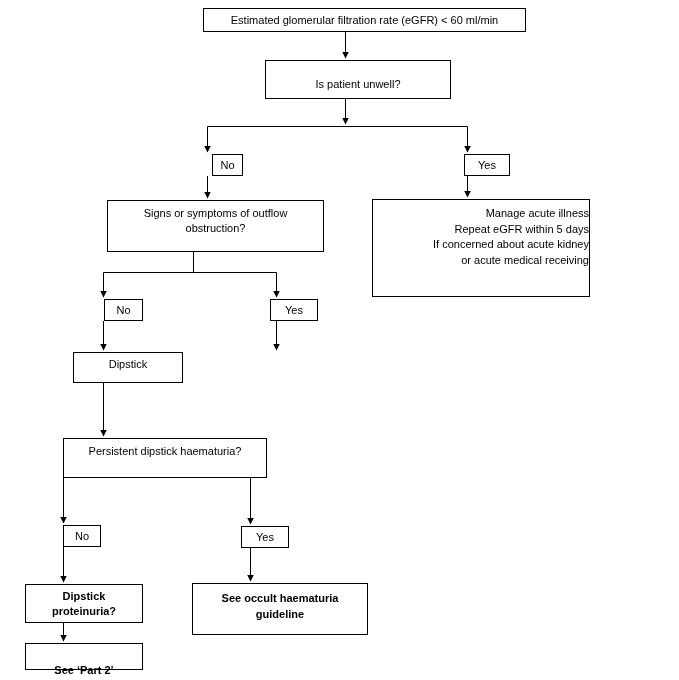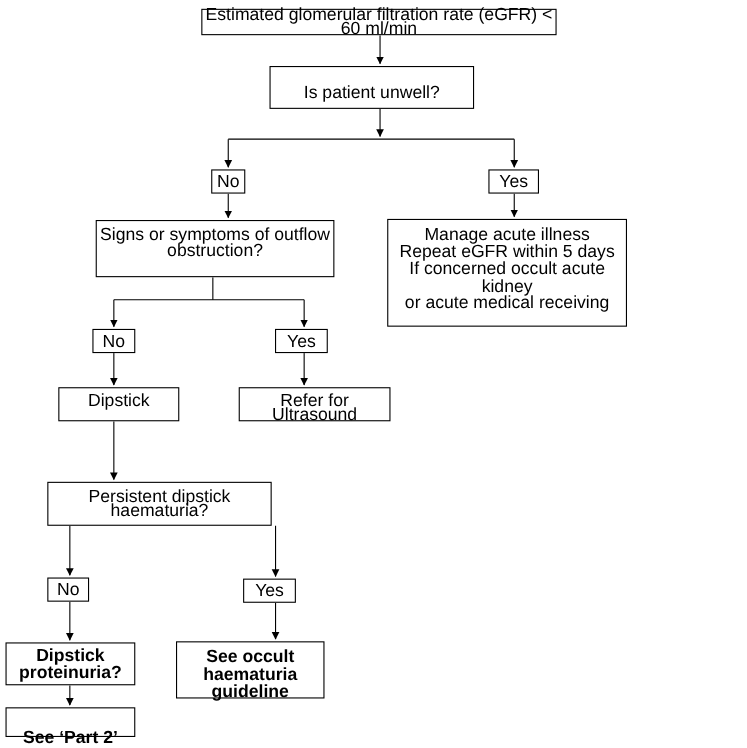--- a/index.html
+++ b/index.html
@@ -11,44 +11,45 @@
     color:#000000;
     overflow:hidden;
   }
   svg.connectors{position:absolute;left:0;top:0;width:679px;height:680px;}
   .node{
     position:absolute;
     box-sizing:border-box;
     border:1px solid #000000;
     background:#ffffff;
     text-align:center;
-    font-size:16px;
+    font-size:11px;
     line-height:13px;
+    margin-left:20px;
   }
   .node .ln{display:block;}
   .vcenter{display:flex;align-items:center;justify-content:center;}
   .bold{font-weight:bold;}
 
   
   .n-egfr       {left:183px;top:8px;  width:323px;height:24px;}
   .n-unwell     {left:245px;top:60px; width:186px;height:39px;padding-top:17px;}
   .n-no1        {left:192px;top:154px;width:31px; height:22px;}
   .n-yes1       {left:444px;top:154px;width:46px; height:22px;}
   .n-signs      {left:87px; top:200px;width:217px;height:52px;padding-top:5px;line-height:15px;}
-  .n-manage     {left:352px;top:199px;width:218px;height:98px;padding-top:6px;line-height:15.5px;}
+  .n-manage     {left:352px;top:199px;width:218px;height:98px;padding-top:6px;line-height:15.5px;text-align:right;}
   .n-no2        {left:84px; top:299px;width:39px; height:22px;}
   .n-yes2       {left:250px;top:299px;width:48px; height:22px;}
   .n-dipstick   {left:53px; top:352px;width:110px;height:31px;padding-top:5px;}
   .n-ultrasound {left:217px;top:352px;width:138px;height:31px;padding-top:5px;}
   .n-haematuria {left:43px; top:438px;width:204px;height:40px;padding-top:6px;}
   .n-no3        {left:43px; top:525px;width:38px; height:22px;}
   .n-yes3       {left:221px;top:526px;width:48px; height:22px;}
   .n-proteinuria{left:5px;  top:584px;width:118px;height:39px;padding-top:4px;line-height:15px;}
   .n-part2      {left:5px;  top:643px;width:118px;height:27px;padding-top:20px;}
-  .n-occult     {left:160px;top:583px;width:135px;height:52px;padding-top:6px;line-height:16px;}
+  .n-occult     {left:172px;top:583px;width:176px;height:52px;padding-top:6px;line-height:16px;}
 </style>
 </head>
 <body>
 
 <div class="stage">
 
   <svg class="connectors" viewBox="0 0 679 680" xmlns="http://www.w3.org/2000/svg">
     <defs>
       <marker id="arr" markerWidth="9" markerHeight="9" refX="6.5" refY="4" orient="auto" markerUnits="userSpaceOnUse">
         <path d="M0,0.5 L7,4 L0,7.5 Z" fill="#000000"></path>
@@ -94,39 +95,36 @@
   </div>
 
   <div class="node n-signs">
     <span class="ln">Signs or symptoms of outflow</span>
     <span class="ln">obstruction?</span>
   </div>
 
   <div class="node n-manage">
     <span class="ln">Manage acute illness</span>
     <span class="ln">Repeat eGFR within 5 days</span>
-    <span class="ln">If concerned occult acute kidney</span>
+    <span class="ln">If concerned about acute kidney</span>
     <span class="ln">or acute medical receiving</span>
   </div>
 
   <div class="node n-no2 vcenter">
     <span>No</span>
   </div>
 
   <div class="node n-yes2 vcenter">
     <span>Yes</span>
   </div>
 
   <div class="node n-dipstick">
     <span>Dipstick</span>
   </div>
 
-  <div class="node n-ultrasound">
-    <span>Refer for Ultrasound</span>
-  </div>
 
   <div class="node n-haematuria">
     <span>Persistent dipstick haematuria?</span>
   </div>
 
   <div class="node n-no3 vcenter">
     <span>No</span>
   </div>
 
   <div class="node n-yes3 vcenter">

